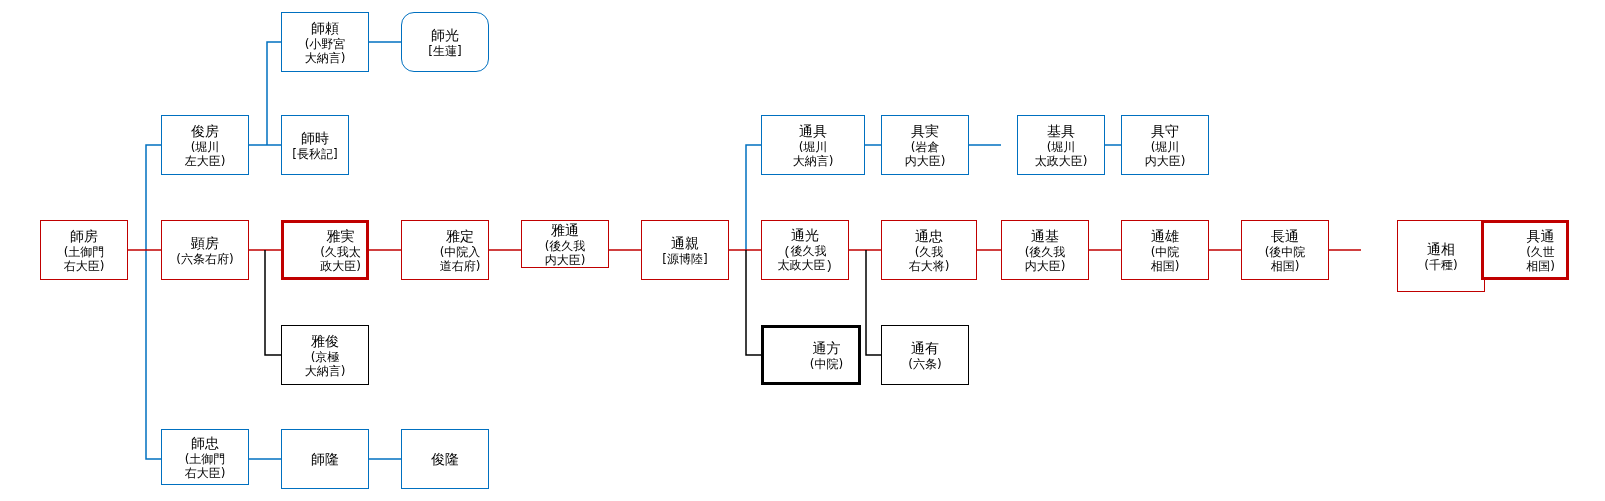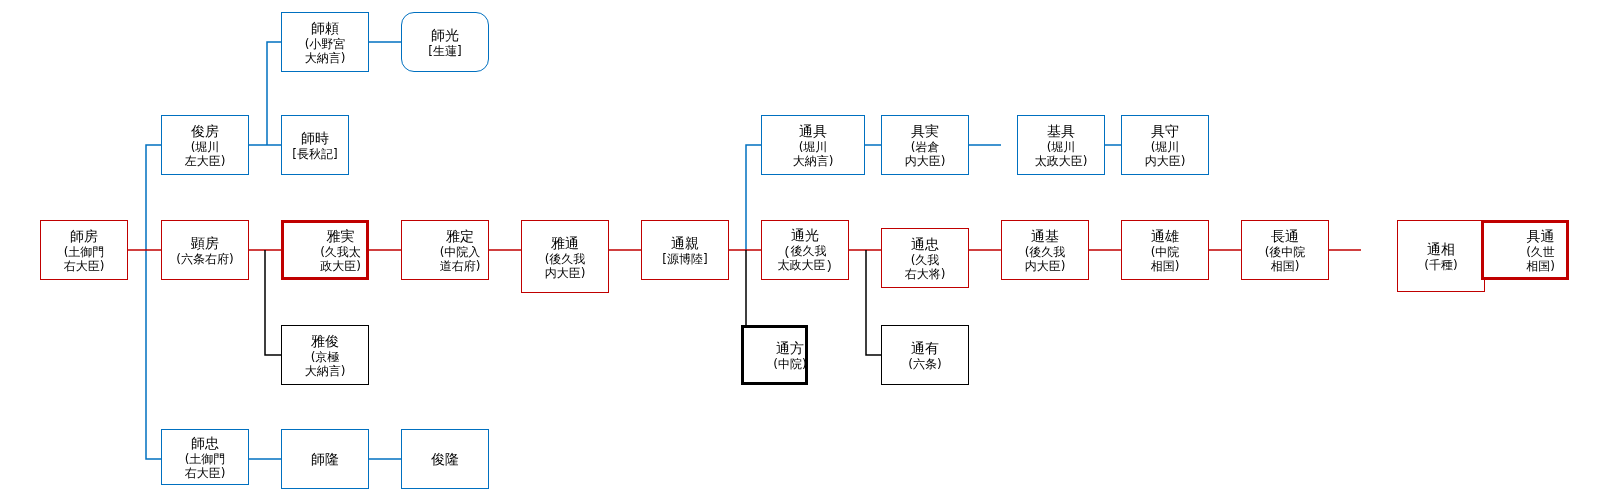--- a/index.html
+++ b/index.html
@@ -130,49 +130,49 @@
         <div class="sub">[生蓮]</div>
       </div>
       <div class="node red" style="left: 401px; top: 220px; width: 88px; height: 60px; padding-left: 30px;">
         <div class="name">雅定</div>
         <div class="sub">(中院入</div>
         <div class="sub">道右府)</div>
       </div>
       <div class="node blue" style="left: 401px; top: 429px; width: 88px; height: 60px;">
         <div class="name">俊隆</div>
       </div>
-      <div class="node red" style="left: 521px; top: 220px; width: 88px; height: 73px;">
+      <div class="node red" style="left: 521px; top: 220px; width: 88px; height: 48px;">
         <div class="name">雅通</div>
         <div class="sub">(後久我</div>
         <div class="sub">内大臣)</div>
       </div>
       <div class="node red" style="left: 641px; top: 220px; width: 88px; height: 60px;">
         <div class="name">通親</div>
         <div class="sub">[源博陸]</div>
       </div>
       <div class="node blue" style="left: 761px; top: 115px; width: 104px; height: 60px;">
         <div class="name">通具</div>
         <div class="sub">(堀川</div>
         <div class="sub">大納言)</div>
       </div>
       <div class="node red" style="left: 761px; top: 220px; width: 88px; height: 60px; font-family: Liberation Mono, monospace;">
         <div class="name">通光</div>
         <div class="sub">(後久我</div>
         <div class="sub">太政大臣)</div>
       </div>
-      <div class="node black thick" style="left: 741px; top: 325px; width: 67px; height: 60px;">
+      <div class="node black thick" style="left: 761px; top: 325px; width: 100px; height: 60px;">
         <div class="name">通方</div>
         <div class="sub">(中院)</div>
       </div>
       <div class="node blue" style="left: 881px; top: 115px; width: 88px; height: 60px;">
         <div class="name">具実</div>
         <div class="sub">(岩倉</div>
         <div class="sub">内大臣)</div>
       </div>
-      <div class="node red" style="left: 881px; top: 228px; width: 88px; height: 60px;">
+      <div class="node red" style="left: 881px; top: 220px; width: 96px; height: 60px;">
         <div class="name">通忠</div>
         <div class="sub">(久我</div>
         <div class="sub">右大将)</div>
       </div>
       <div class="node black" style="left: 881px; top: 325px; width: 88px; height: 60px;">
         <div class="name">通有</div>
         <div class="sub">(六条)</div>
       </div>
       <div class="node blue" style="left: 1001px; top: 115px; width: 88px; height: 60px; margin-left: 16px;">
         <div class="name">基具</div>

